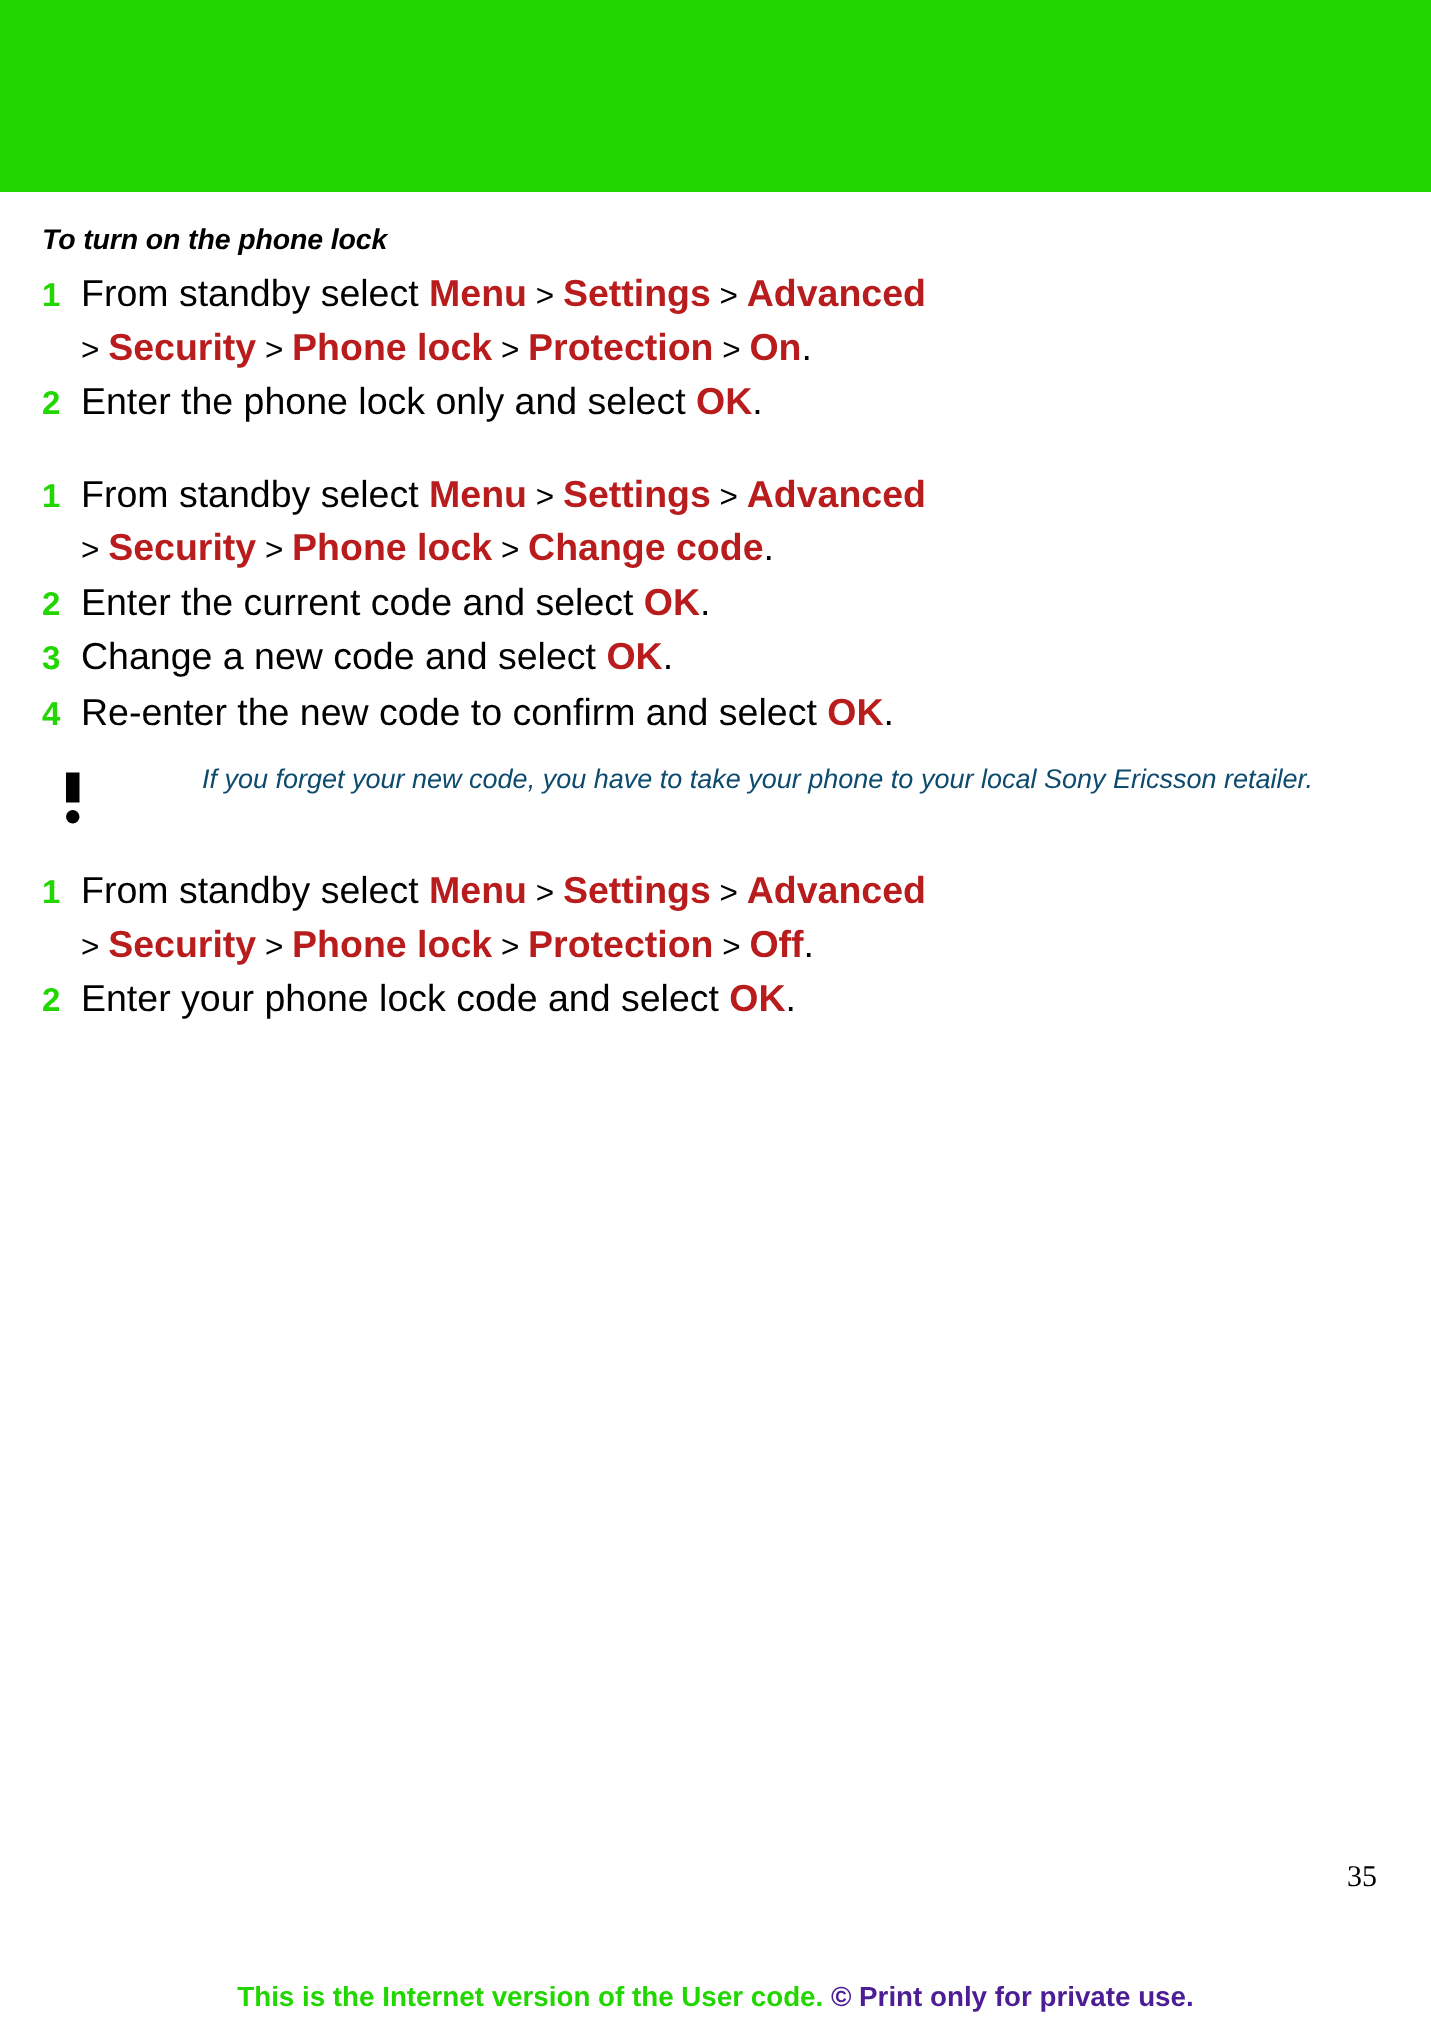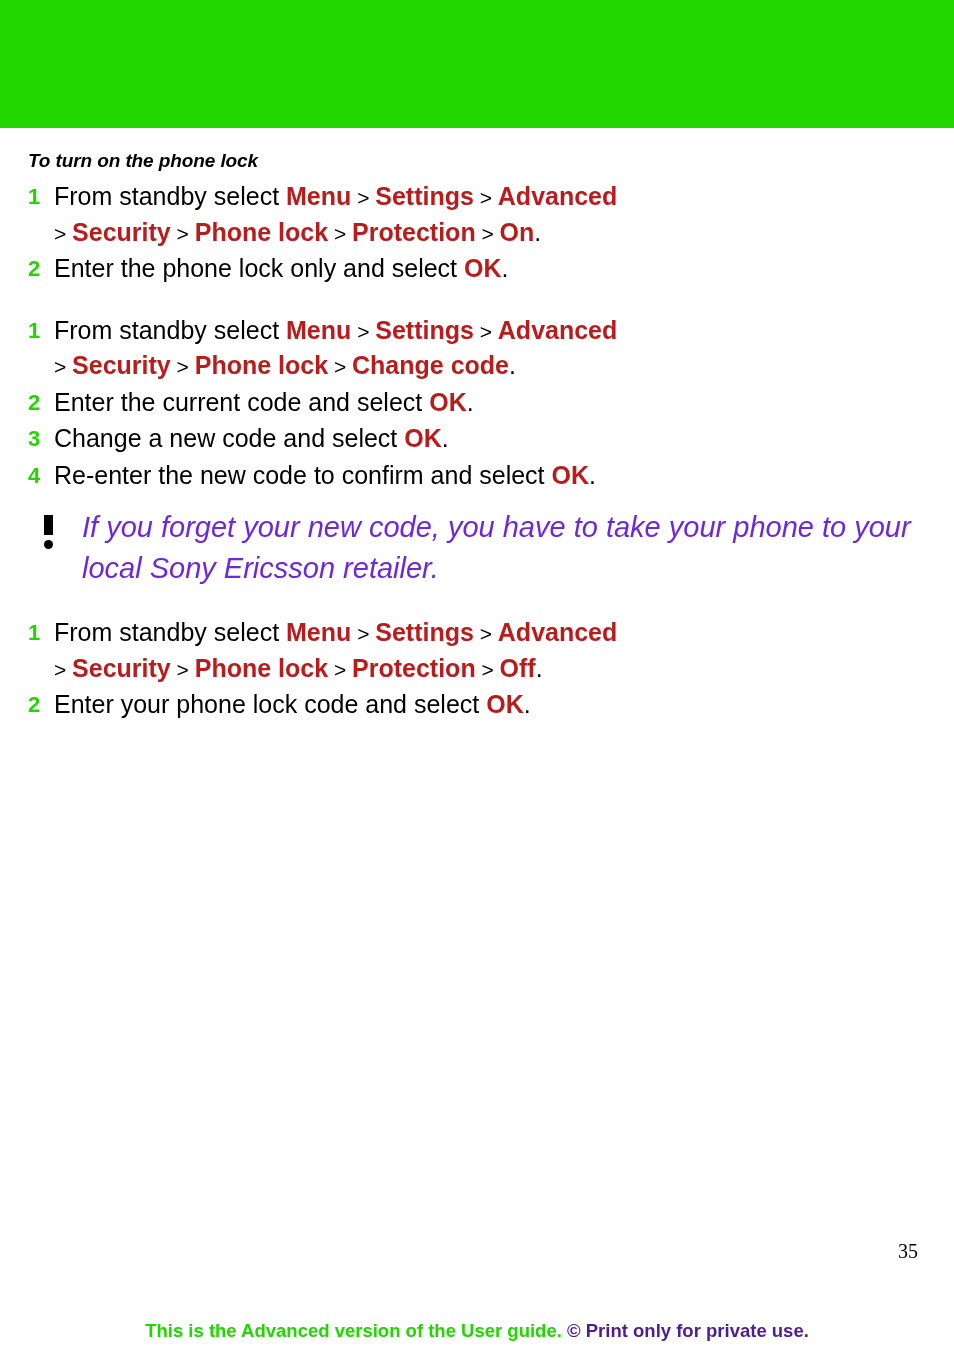--- a/index.html
+++ b/index.html
@@ -90,24 +90,25 @@
     position: absolute;
     left: 16px;
     top: 33px;
     width: 9px;
     height: 9px;
     border-radius: 50%;
     background: #000000;
   }
   .note-text {
     flex: 1;
-    font-size: 29px;
+    font-size: 18px;
     font-style: italic;
     line-height: 1.42;
-    color: #6d28d9;
+    color: #0c4a6e;
+    text-align: center;
   }
   .gap-before-title {
     margin-top: 26px;
   }
   .page-number {
     position: absolute;
     right: 36px;
     top: 1240px;
     font-size: 20px;
     color: #000000;
@@ -177,14 +178,14 @@
           <div class="step-num">2</div>
           <div class="step-text"><span>Enter your phone lock code and select </span><span class="g">OK</span><span>.</span></div>
         </div>
       </div>
     </div>
 </div>
 
 <div class="page-number">35</div>
 
 <div class="footer">
-  <span>This is the Advanced version of the User guide. </span><span class="blk">© Print only for private use.</span>
+  <span>This is the Internet version of the User code. </span><span class="blk">© Print only for private use.</span>
 </div>
 
 </body></html>

